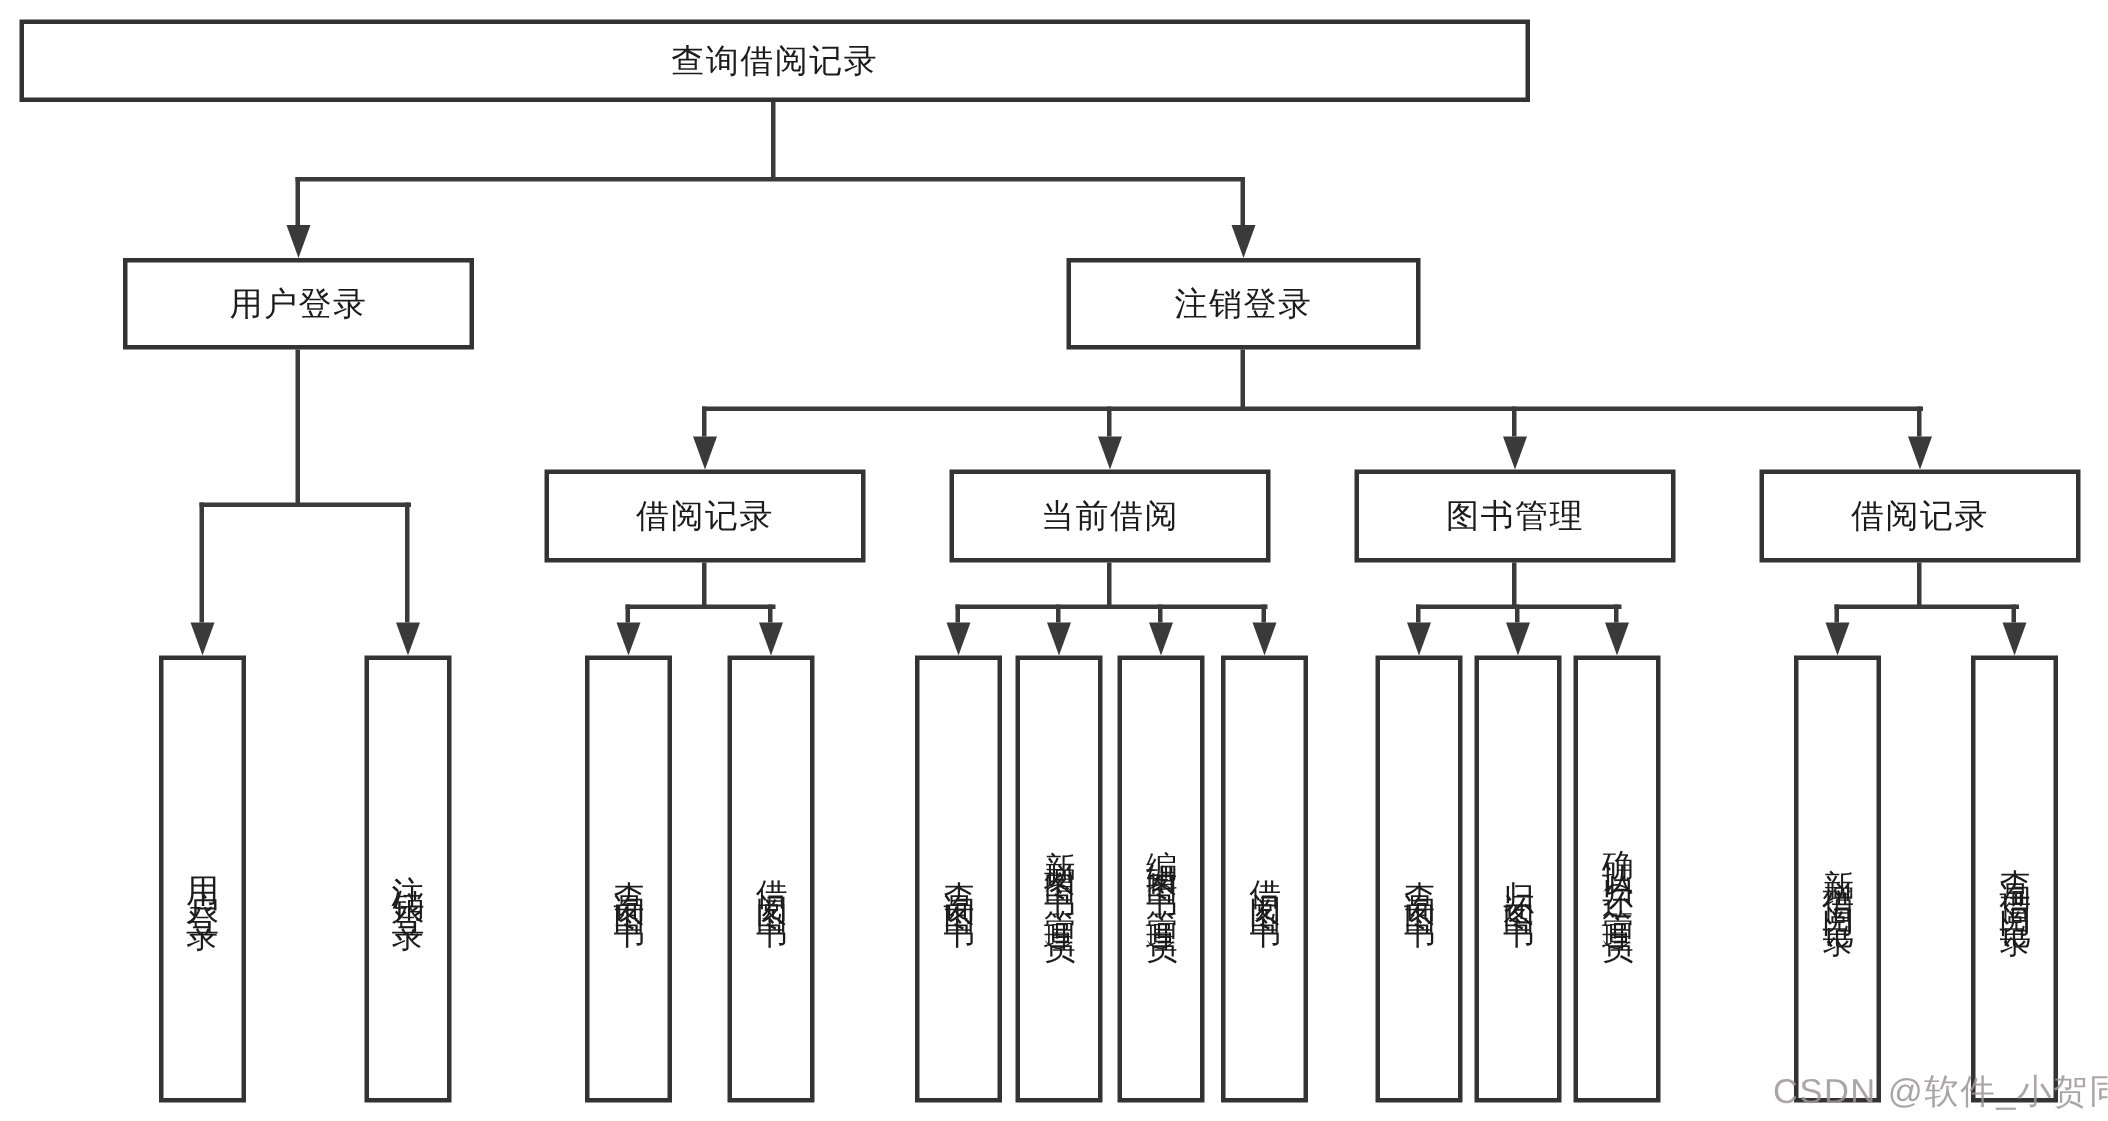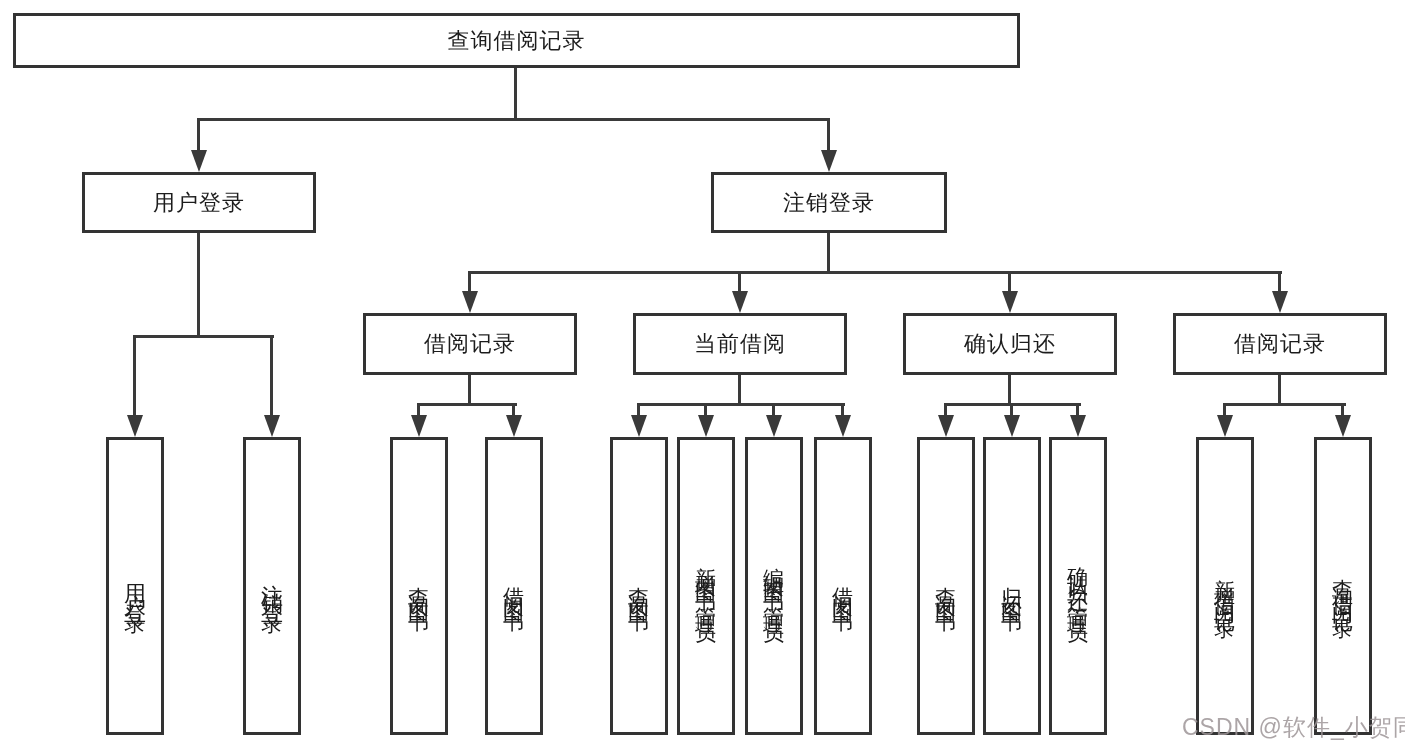--- a/index.html
+++ b/index.html
@@ -113,21 +113,21 @@
   <div class="vline" style="left:1278px; top:271px; height:20px;"></div>
   <div class="arrow" style="left:1272px; top:291px;"></div>
 
   <div class="box" style="left:363px; top:313px; width:214px; height:62px;">
     <span>借阅记录</span>
   </div>
   <div class="box" style="left:633px; top:313px; width:214px; height:62px;">
     <span>当前借阅</span>
   </div>
   <div class="box" style="left:903px; top:313px; width:214px; height:62px;">
-    <span>确认归还</span>
+    <span>图书管理</span>
   </div>
   <div class="box" style="left:1173px; top:313px; width:214px; height:62px;">
     <span>借阅记录</span>
   </div>
 
   <div class="vline" style="left:468px; top:373px; height:33px;"></div>
   <div class="hline" style="left:417px; top:403px; width:100px;"></div>
   <div class="vline" style="left:417px; top:403px; height:12px;"></div>
   <div class="arrow" style="left:411px; top:415px;"></div>
   <div class="vline" style="left:512px; top:403px; height:12px;"></div>

